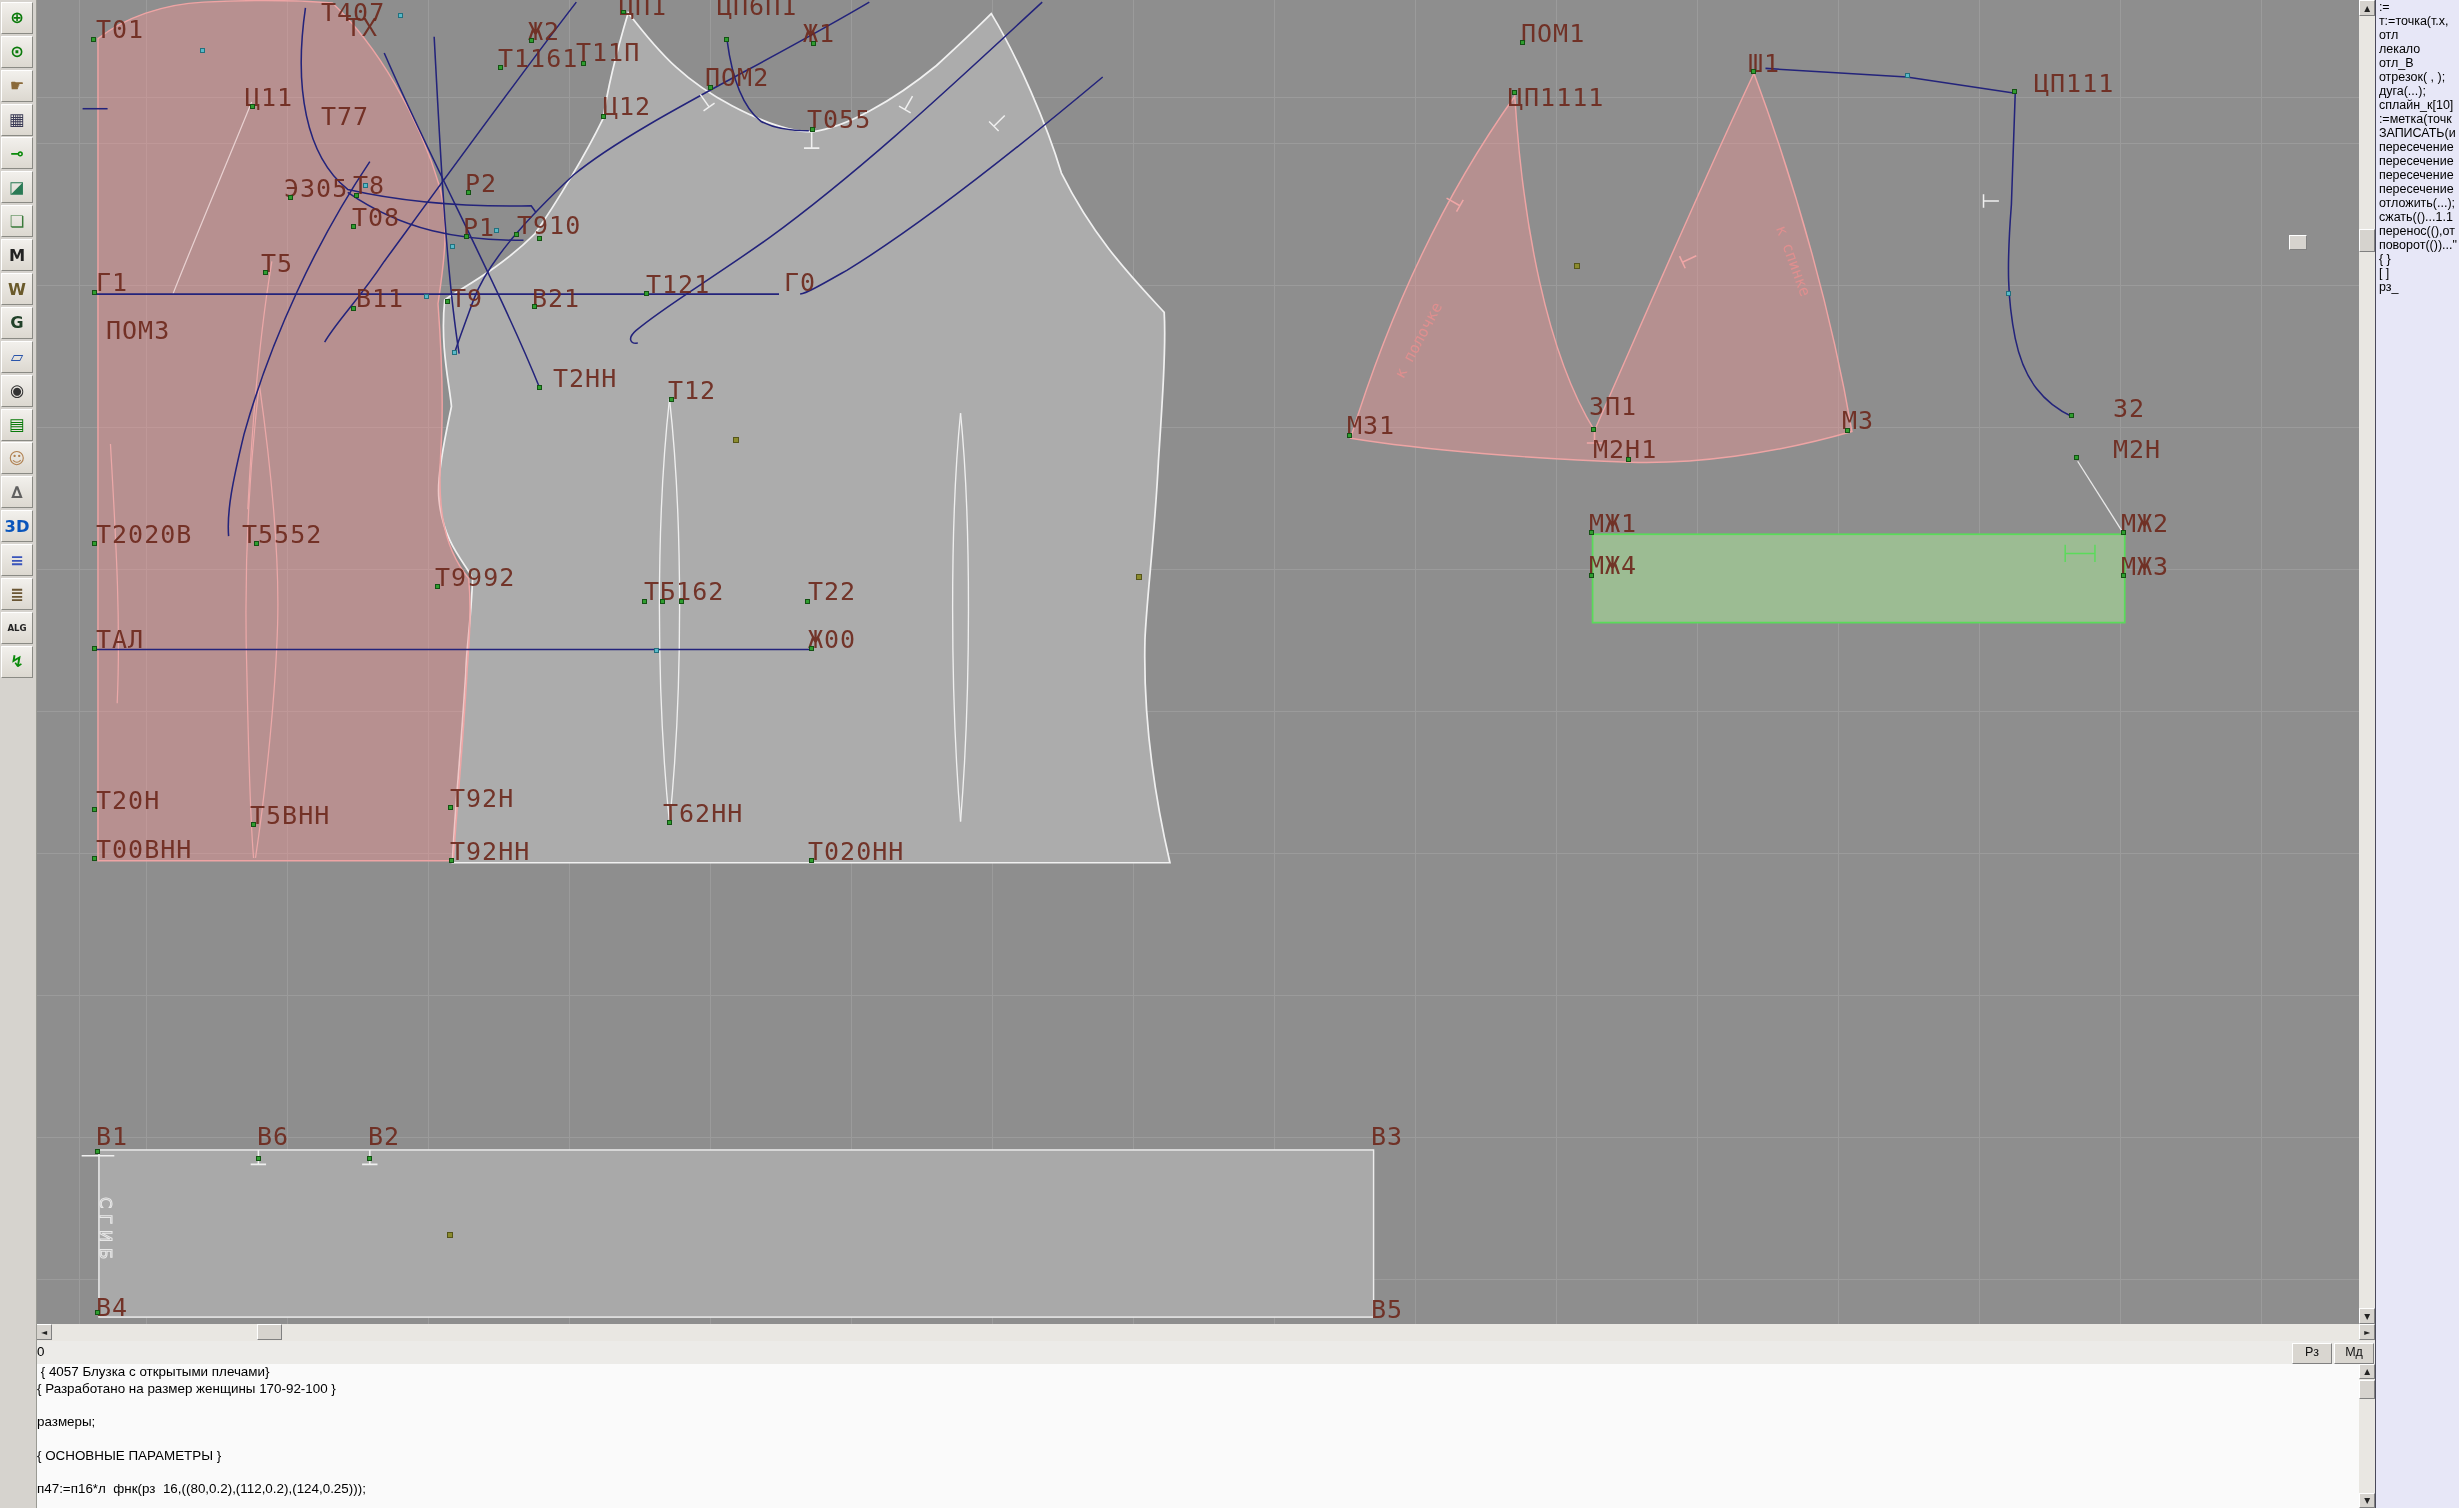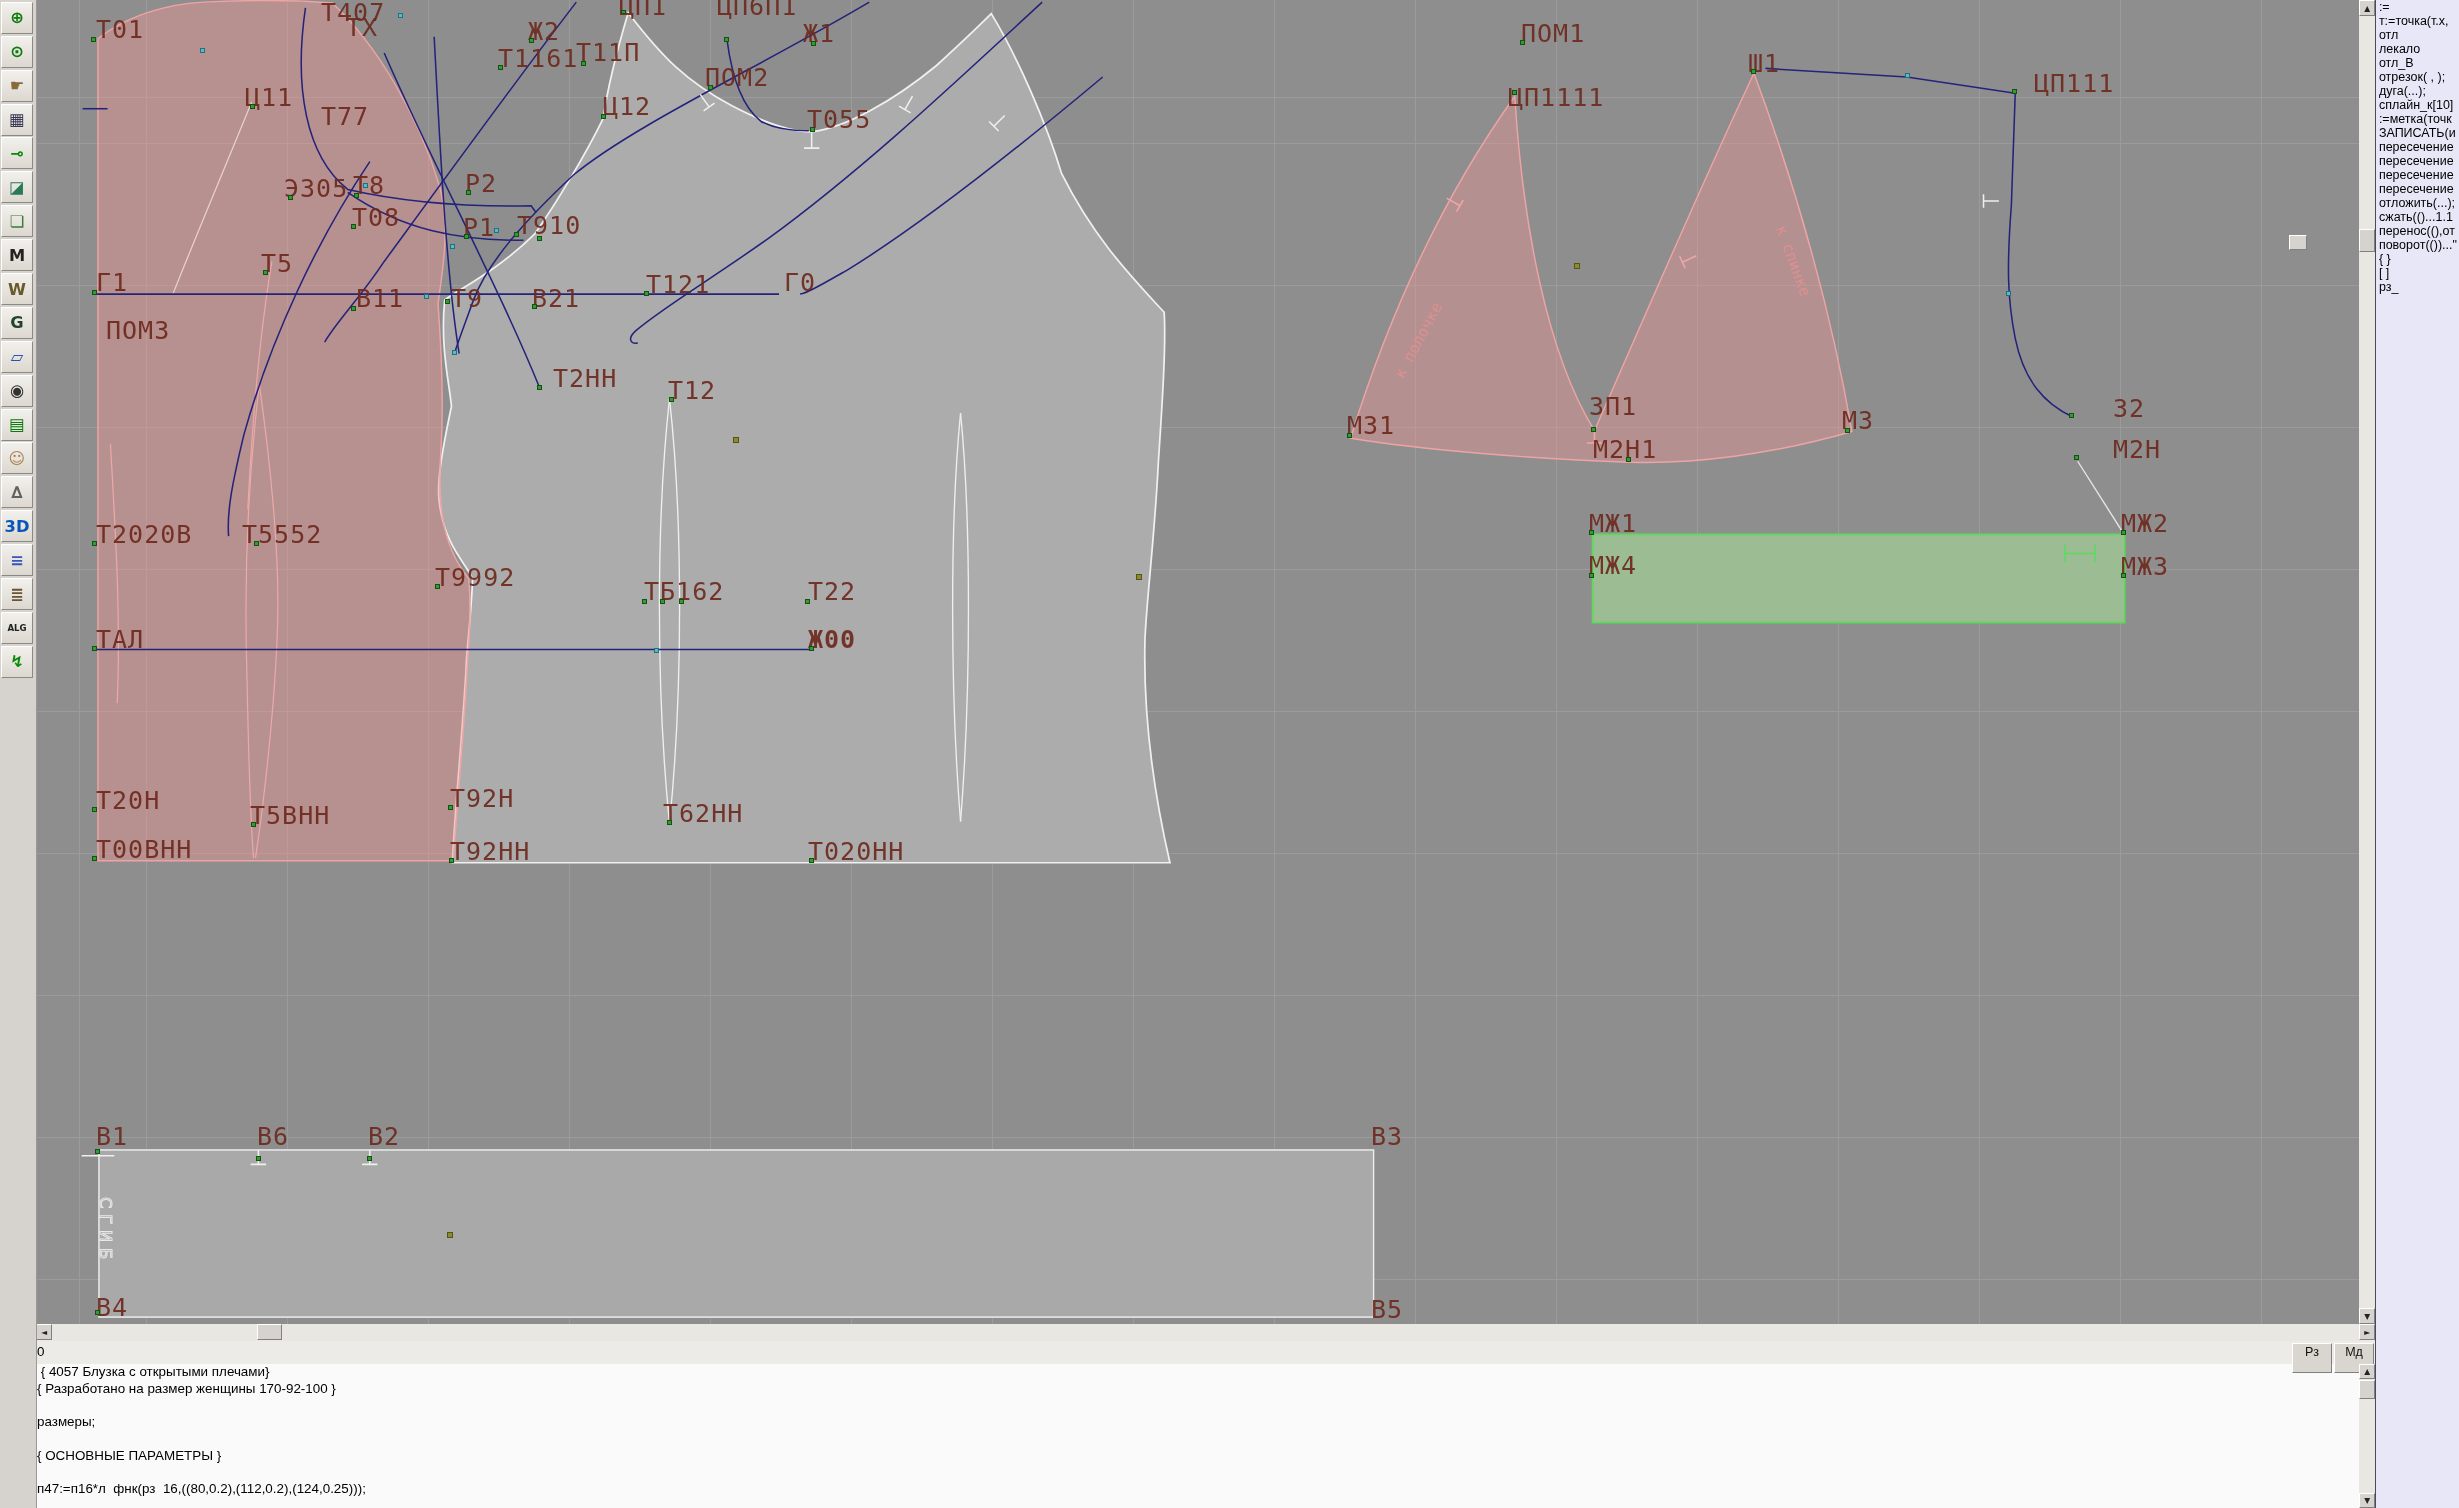--- a/index.html
+++ b/index.html
@@ -52,21 +52,21 @@
           border-color:#fff #808080 #808080 #fff;box-sizing:border-box;
           display:flex;align-items:center;justify-content:center;
           font-size:7.7px;color:#222;cursor:pointer;font-family:"DejaVu Sans",sans-serif;}
   .sb-thumb{position:absolute;background:#D6D3CE;border:1px solid;
             border-color:#fff #808080 #808080 #fff;box-sizing:border-box;cursor:pointer;}
 
   
   #status-row{position:absolute;left:0;top:1341px;width:2375px;height:23px;
               background:#ECEBE8;z-index:5;font-size:13.4px;color:#000;}
   #status-zero{position:absolute;left:37px;top:2.9px;}
-  .mini-btn{position:absolute;top:1.9px;width:40px;height:30px;background:#D9D6D0;
+  .mini-btn{position:absolute;top:1.9px;width:40px;height:21px;background:#D9D6D0;
             border:1px solid;border-color:#fff #808080 #808080 #fff;
             font-size:12.5px;text-align:center;line-height:16.3px;cursor:pointer;
             box-sizing:border-box;color:#111;}
 
   
   #code-area{position:absolute;left:0;top:1364px;width:2359px;height:144px;
              background:#FAFAFA;z-index:4;overflow:hidden;cursor:text;}
   .code-line{font-size:13.4px;line-height:16.7px;color:#000;padding-left:37px;
              white-space:pre;font-family:"Liberation Sans",sans-serif;}
 
@@ -203,21 +203,21 @@
         <div class="cad-label" style="left: 646px; top: 272px;">Т121</div>
         <div class="cad-label" style="left: 784px; top: 270px;">Г0</div>
         <div class="cad-label" style="left: 553px; top: 366px;">Т2НН</div>
         <div class="cad-label" style="left: 668px; top: 378px;">Т12</div>
         <div class="cad-label" style="left: 96px; top: 522px;">Т2020В</div>
         <div class="cad-label" style="left: 242px; top: 522px;">Т5552</div>
         <div class="cad-label" style="left: 435px; top: 565px;">Т9992</div>
         <div class="cad-label" style="left: 644px; top: 579px;">ТБ162</div>
         <div class="cad-label" style="left: 808px; top: 579px;">Т22</div>
         <div class="cad-label" style="left: 96px; top: 627px;">ТАЛ</div>
-        <div class="cad-label" style="left: 808px; top: 627px; font-weight: bold;">Ж00</div>
+        <div class="cad-label" style="left: 808px; top: 627px;">Ж00</div>
         <div class="cad-label" style="left: 96px; top: 788px;">Т20Н</div>
         <div class="cad-label" style="left: 250px; top: 803px;">Т5ВНН</div>
         <div class="cad-label" style="left: 450px; top: 786px;">Т92Н</div>
         <div class="cad-label" style="left: 663px; top: 801px;">Т62НН</div>
         <div class="cad-label" style="left: 96px; top: 837px;">Т00ВНН</div>
         <div class="cad-label" style="left: 450px; top: 839px;">Т92НН</div>
         <div class="cad-label" style="left: 808px; top: 839px;">Т020НН</div>
         <div class="cad-label" style="left: 1521px; top: 21px;">ПОМ1</div>
         <div class="cad-label" style="left: 1508px; top: 85px;">ЦП1111</div>
         <div class="cad-label" style="left: 1748px; top: 51px;">Ш1</div>

